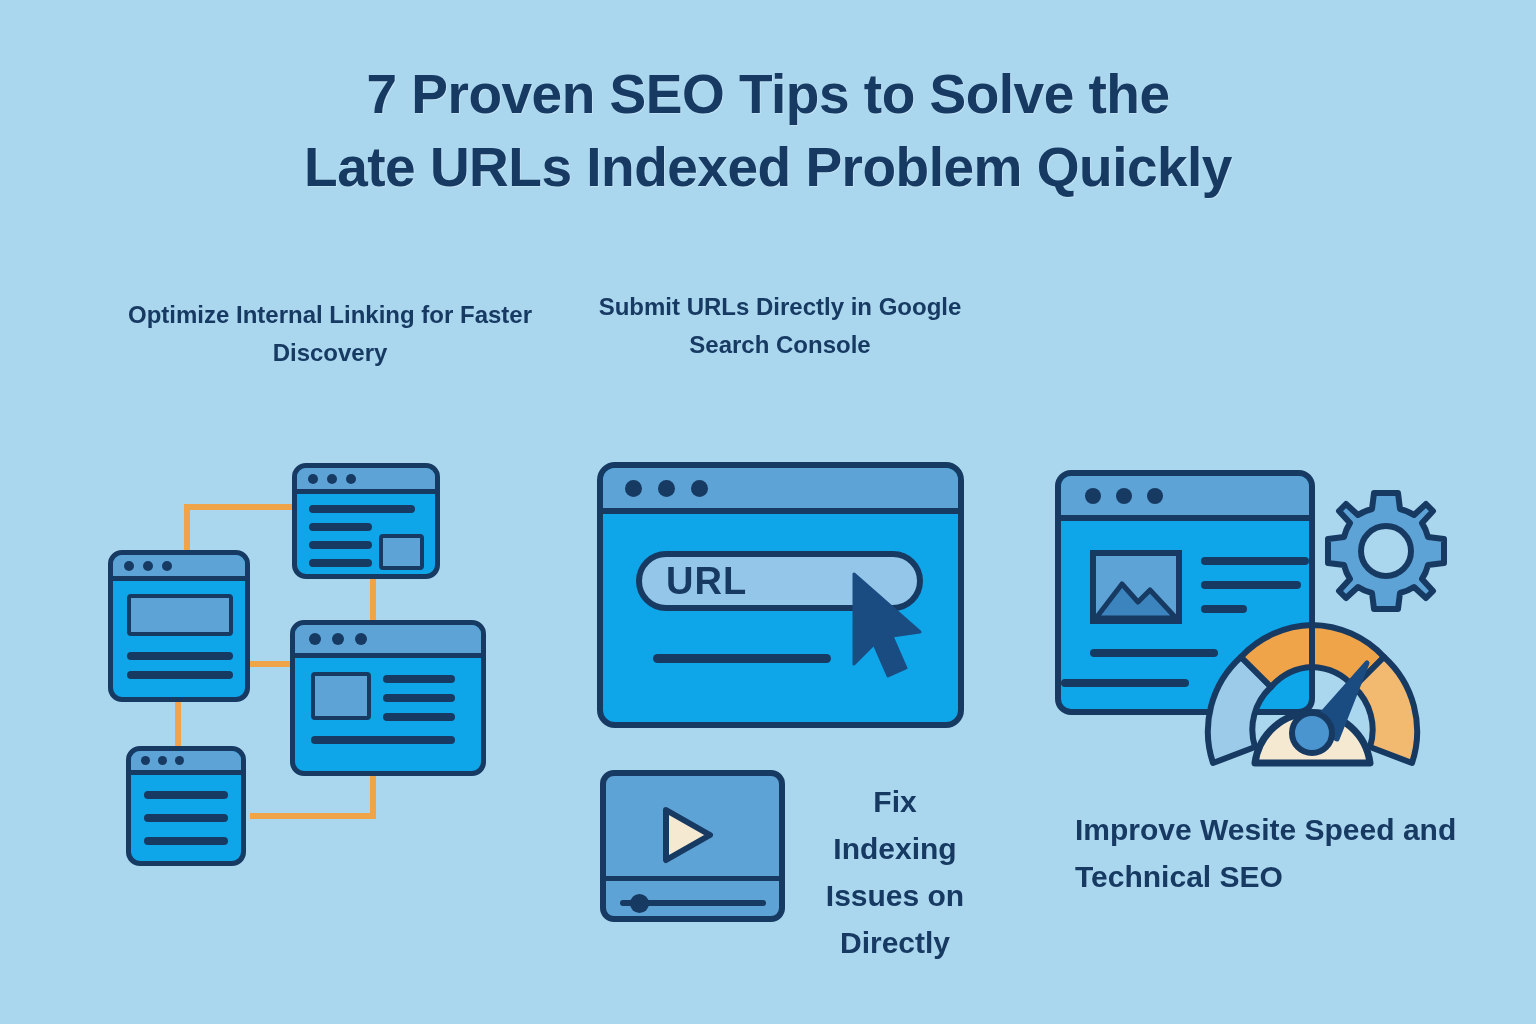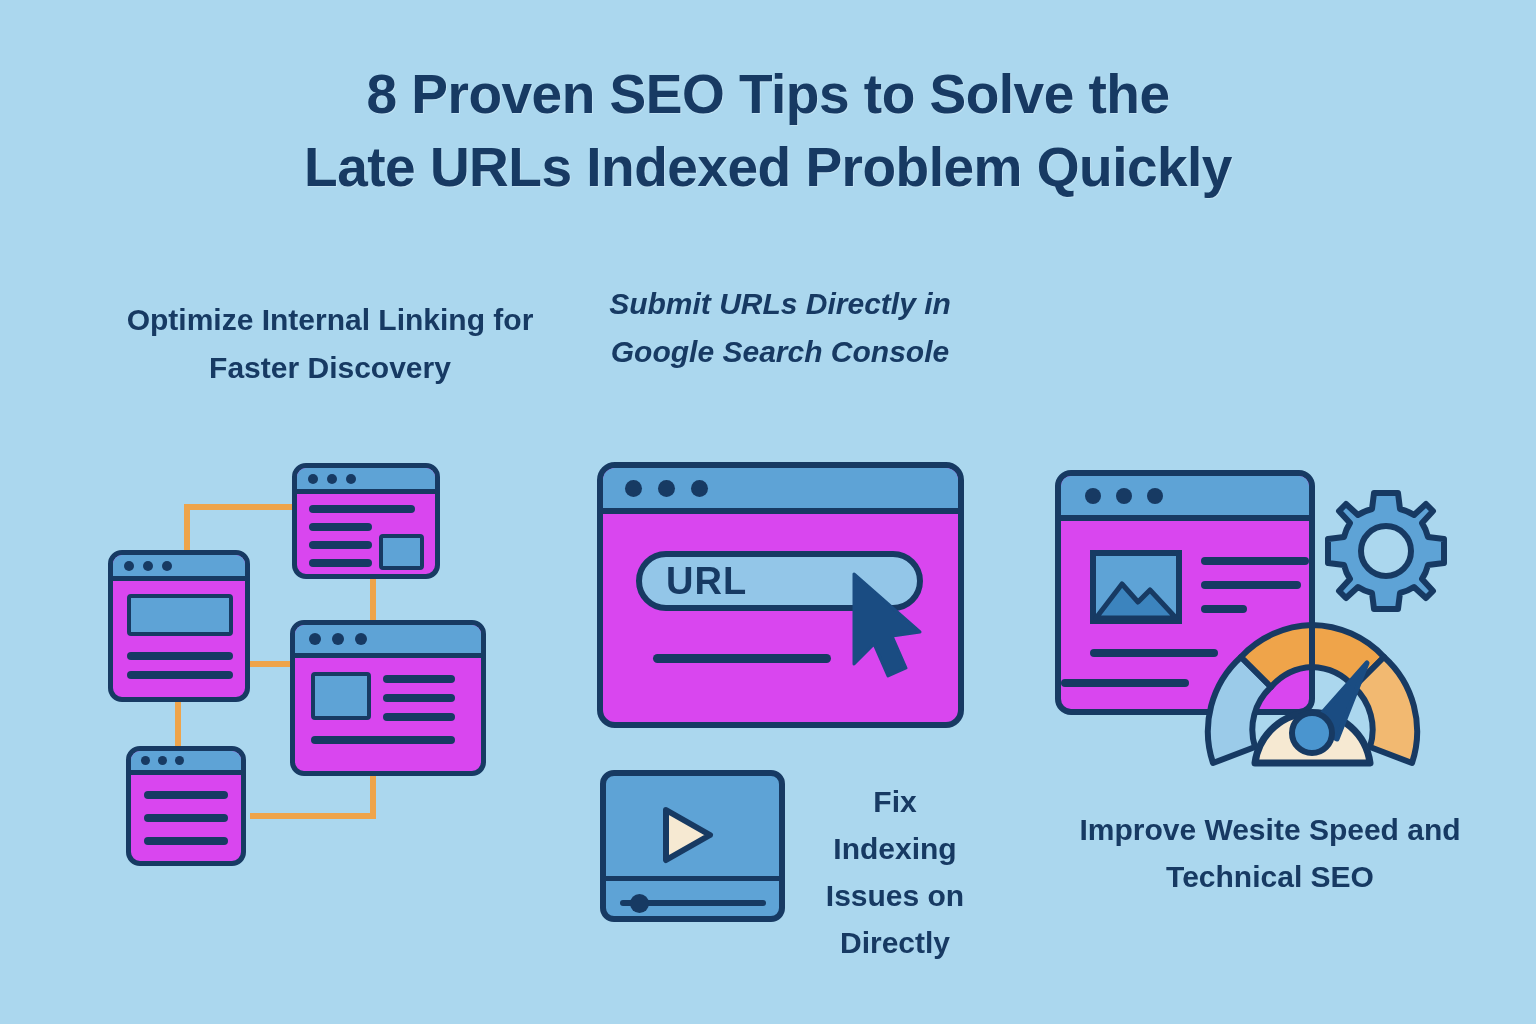--- a/index.html
+++ b/index.html
@@ -22,46 +22,45 @@
     line-height:1.32;
     letter-spacing:-0.5px;
     text-shadow:1px 1px 0 rgba(255,255,255,.25);
   }
   .title .l{display:block;}
 
   
   .heading{
     position:absolute;
     color:#173A63;
-    font-size:30px;
+    font-size:24px;
     font-weight:bold;
     line-height:1.6;
     text-align:center;
   }
   #h1{left:100px;top:296px;width:460px;}
-  #h2{left:560px;top:280px;width:440px;font-style:italic;}
+  #h2{left:560px;top:288px;width:440px;}
   #h3{left:1040px;top:296px;width:440px;}
 
   
   .caption{
     position:absolute;
     color:#173A63;
     font-size:30px;
     font-weight:bold;
     line-height:1.57;
-    text-align:center;
   }
   #c1{left:85px;top:872px;width:470px;}
   #c2{left:820px;top:778px;width:150px;text-align:center;}
   #c3{left:1075px;top:806px;width:390px;}
 
   
   .win{
     position:absolute;
-    background:#d946ef;
+    background:#0ea5e9;
     border:5px solid #173A63;
     border-radius:14px;
     box-sizing:border-box;
     overflow:hidden;
   }
   .win .bar{
     background:#5EA3D6;
     border-bottom:5px solid #173A63;
     box-sizing:border-box;
     display:flex;align-items:center;
@@ -79,21 +78,21 @@
   
   svg{display:block;overflow:visible;}
   .abs{position:absolute;}
 </style>
 </head>
 <body>
 
 <div class="canvas">
 
   <div class="title">
-    <span class="l">8 Proven SEO Tips to Solve the</span>
+    <span class="l">7 Proven SEO Tips to Solve the</span>
     <span class="l">Late URLs Indexed Problem Quickly</span>
   </div>
 
   <div class="heading" id="h1">Optimize Internal Linking for Faster Discovery</div>
   <div class="heading" id="h2">Submit URLs Directly in Google Search Console</div>
 
   <div class="abs" style="left:100px;top:450px;width:420px;height:420px;">
 
     <div class="conn" style="left:84px;top:57px;width:6px;height:46px;"></div>
     <div class="conn" style="left:84px;top:54px;width:122px;height:6px;"></div>

